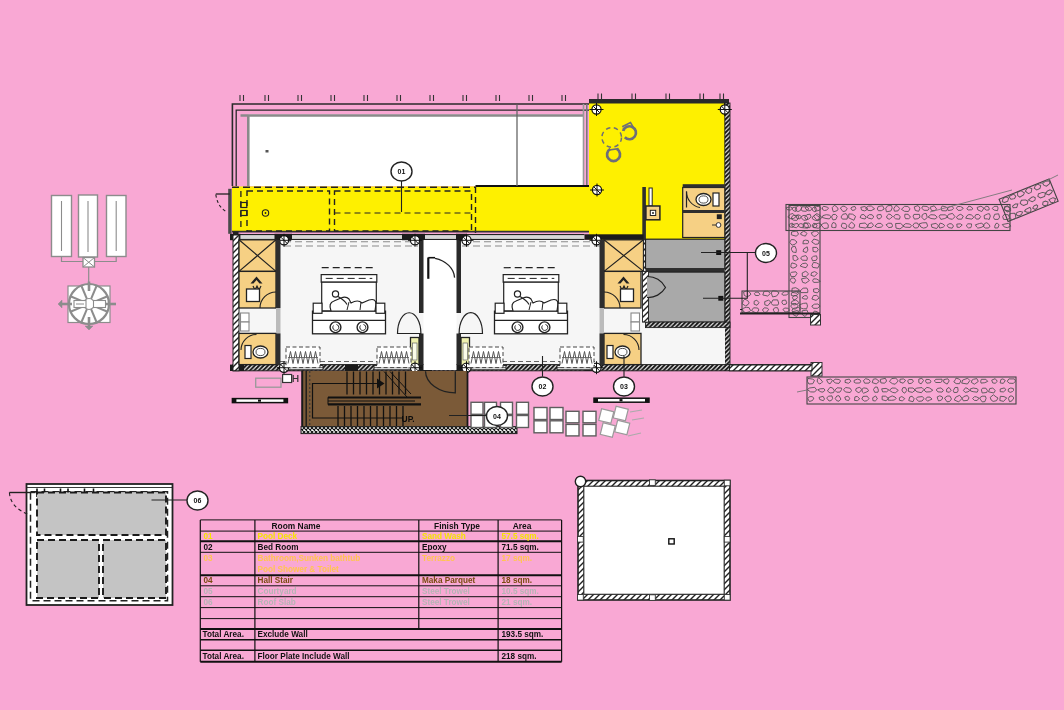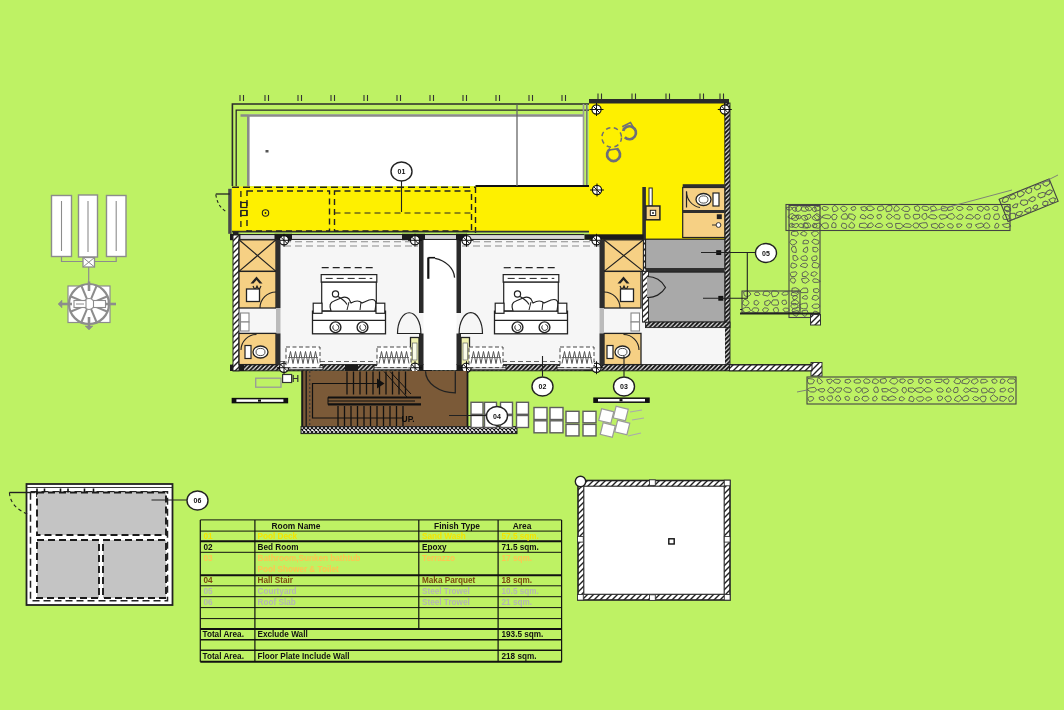--- a/index.html
+++ b/index.html
@@ -1,15 +1,15 @@
 <!DOCTYPE html>
 <html><head><meta charset="utf-8">
 <style>
 html,body{margin:0;padding:0;background:#ffffff;}
-#page{position:relative;width:1064px;height:710px;background:#bef264;overflow:hidden;}
+#page{position:relative;width:1064px;height:710px;background:#f9a8d4;overflow:hidden;}
 </style></head><body>
 <div id="page">
 <svg width="1064" height="710" viewBox="0 0 1064 710">
 <defs>
 <pattern id="wallh" width="4.4" height="4.4" patternUnits="userSpaceOnUse">
   <rect width="4.4" height="4.4" fill="#ededed"></rect>
   <path d="M-1,5.4 L5.4,-1 M-1,1 L1,-1 M3.4,5.4 L5.4,3.4" stroke="#111" stroke-width="1.9" fill="none"></path>
 </pattern>
 <pattern id="wallh2" width="6" height="6" patternUnits="userSpaceOnUse">
   <rect width="6" height="6" fill="#ffffff"></rect>

